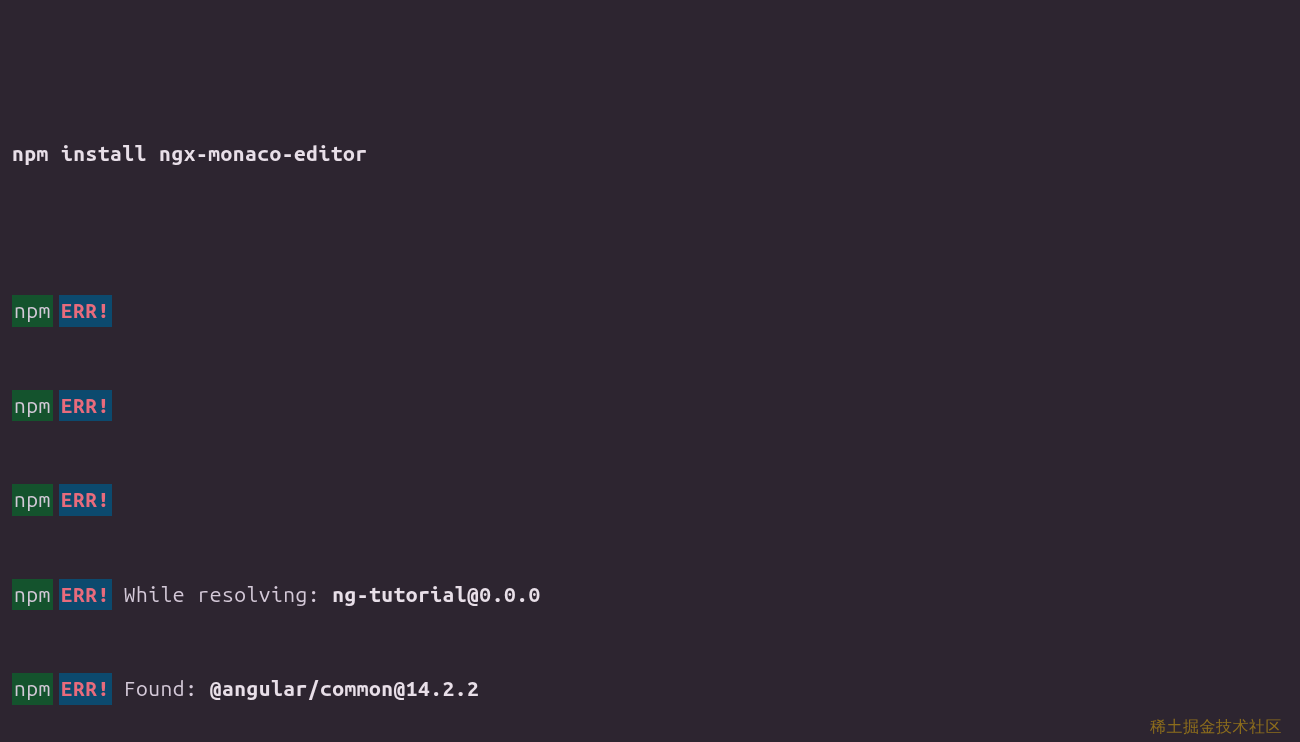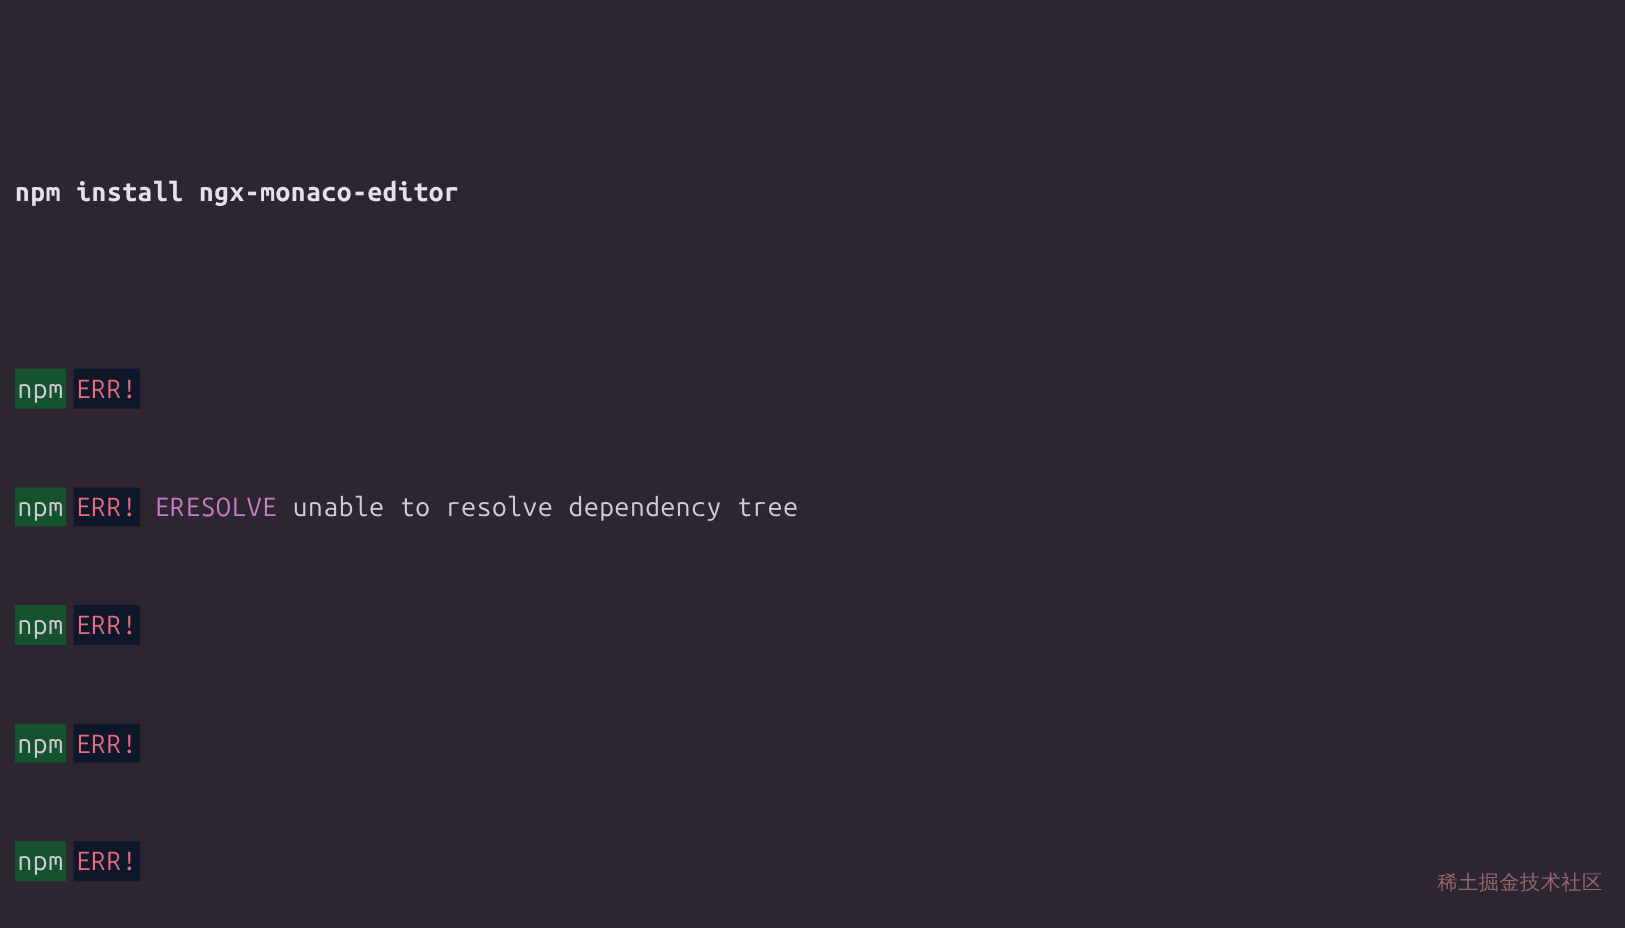--- a/index.html
+++ b/index.html
@@ -20,23 +20,23 @@
     .line {
       display: flex;
       align-items: flex-start;
     }
     .npm-bg {
       background: #14532d;
       color: #d4c9d8;
       padding: 0 2px;
     }
     .err-bg {
-      background: #0f172a;
+      background: #0c4a6e;
       color: #e86b7c;
-      font-weight: normal;
+      font-weight: bold;
       padding: 0 2px;
       margin-left: 6px;
     }
     .cmd-prompt {
       color: #e8dfe8;
       font-weight: bold;
     }
     .magenta {
       color: #c77dc7;
     }
@@ -45,44 +45,44 @@
       color: #e8dfe8;
     }
     .msg {
       margin-left: 12px;
     }
     .blank-line {
       height: 31px;
     }
     .watermark {
       position: absolute;
-      bottom: 24px;
+      bottom: 4px;
       right: 18px;
-      color: #fca5a5;
+      color: #eab308;
       font-size: 16px;
       opacity: 0.5;
     }
   </style>
 </head>
 <body>
 
 
 
 <div class="line"><span class="cmd-prompt">npm install ngx-monaco-editor</span></div>
 <div class="blank-line"></div>
 
 <div class="line"><span class="npm-bg">npm</span><span class="err-bg">ERR!</span></div>
 
-<div class="line"><span class="npm-bg">npm</span><span class="err-bg">ERR!</span><span class="msg"><span class="magenta">ERESOLVE</span><span> unable to resolve dependency tree</span></span></div>
-
 <div class="line"><span class="npm-bg">npm</span><span class="err-bg">ERR!</span></div>
 
 <div class="line"><span class="npm-bg">npm</span><span class="err-bg">ERR!</span></div>
 
-<div class="line"><span class="npm-bg">npm</span><span class="err-bg">ERR!</span></div>
+<div class="line"><span class="npm-bg">npm</span><span class="err-bg">ERR!</span><span class="msg"><span>While resolving: </span><span class="bold">ng-tutorial@0.0.0</span></span></div>
+
+<div class="line"><span class="npm-bg">npm</span><span class="err-bg">ERR!</span><span class="msg"><span>Found: </span><span class="bold">@angular/common@14.2.2</span></span></div>
 
 
 
 
 
 
 
 
 
 

